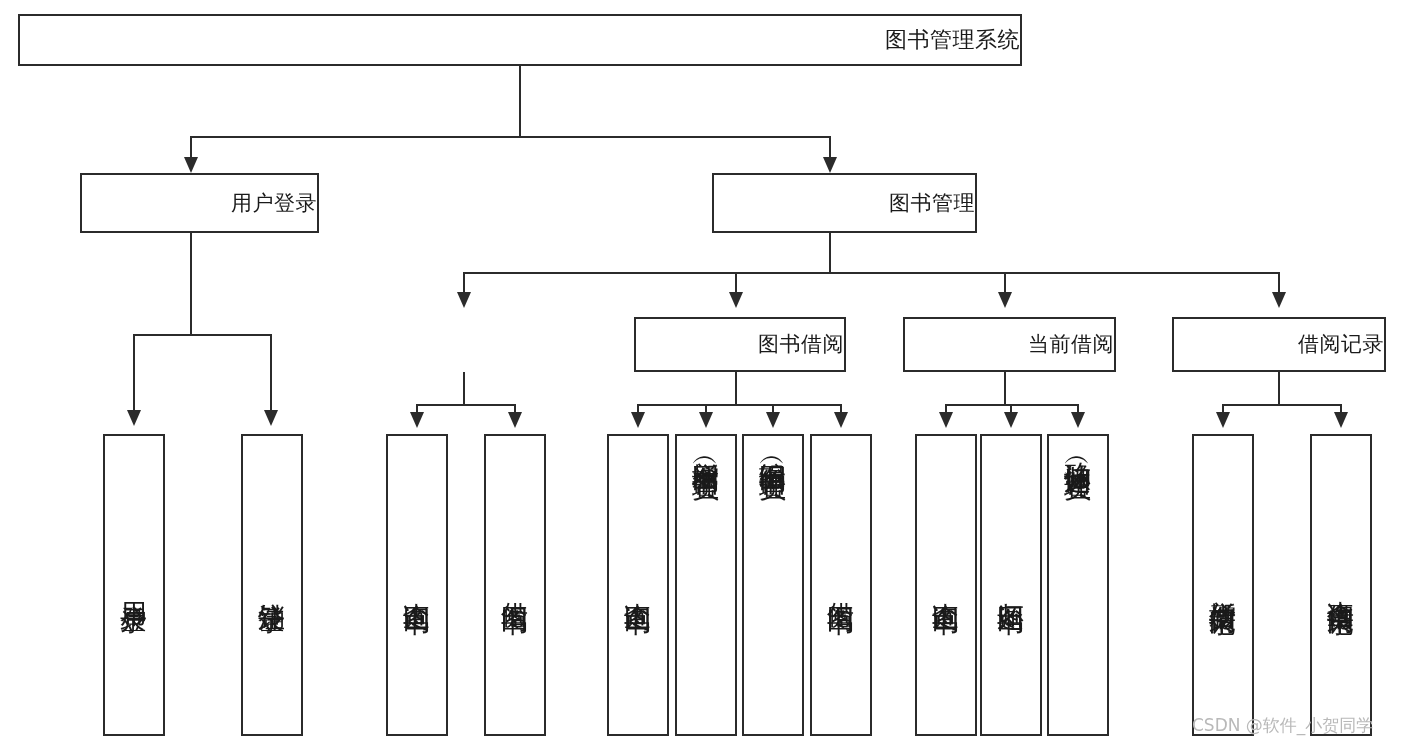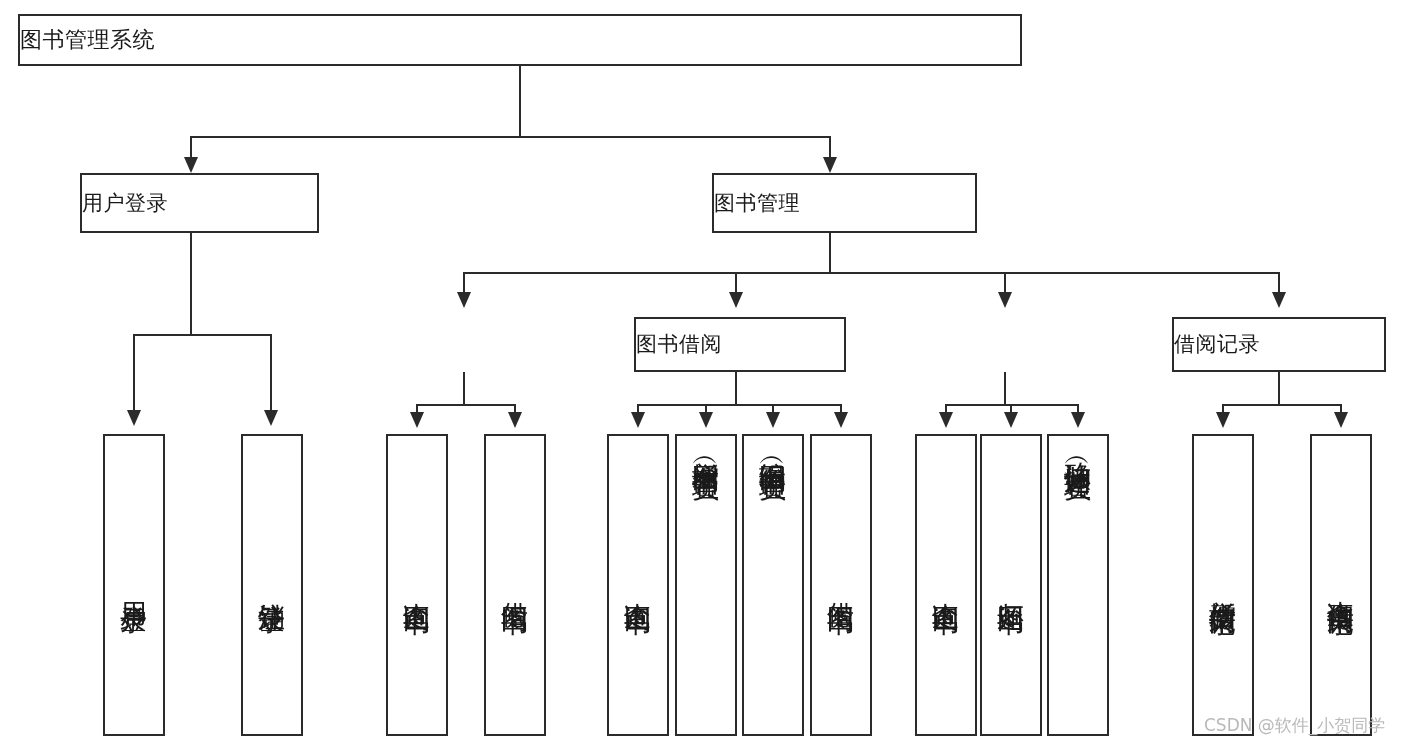--- a/index.html
+++ b/index.html
@@ -18,21 +18,21 @@
     background: #ffffff;
     overflow: hidden;
   }
   .node {
     position: absolute;
     box-sizing: border-box;
     border: 2px solid #2b2b2b;
     background: #ffffff;
     display: flex;
     align-items: center;
-    justify-content: flex-start;
+    justify-content: flex-end;
     color: #1a1a1a;
   }
   .node .label {
     display: block;
     text-align: center;
     line-height: 1.06;
     letter-spacing: 0.5px;
   }
   
   .node.h .label {
@@ -153,20 +153,23 @@
   <div class="node h" style="left:80px; top:173px; width:239px; height:60px;">
     <span class="label">用户登录</span>
   </div>
   <div class="node h" style="left:712px; top:173px; width:265px; height:60px;">
     <span class="label">图书管理</span>
   </div>
 
   <div class="node h" style="left:634px; top:317px; width:212px; height:55px;">
     <span class="label">图书借阅</span>
   </div>
+  <div class="node h" style="left:903px; top:317px; width:213px; height:55px;">
+    <span class="label">当前借阅</span>
+  </div>
   <div class="node h" style="left:1172px; top:317px; width:214px; height:55px;">
     <span class="label">借阅记录</span>
   </div>
 
   <div class="node v mid" style="left:103px; top:434px; width:62px; height:302px;">
     <span class="label">用户登录</span>
   </div>
   <div class="node v mid" style="left:241px; top:434px; width:62px; height:302px;">
     <span class="label">注销登录</span>
   </div>
@@ -201,15 +204,15 @@
     <span class="label">确认归还（管理员）</span>
   </div>
 
   <div class="node v mid" style="left:1192px; top:434px; width:62px; height:302px;">
     <span class="label">新增借阅记录</span>
   </div>
   <div class="node v mid" style="left:1310px; top:434px; width:62px; height:302px;">
     <span class="label">查询借阅记录</span>
   </div>
 
-  <div class="watermark" style="left:1192px; top:714px;margin-left:12px;">CSDN @软件_小贺同学</div>
+  <div class="watermark" style="left:1192px; top:714px;">CSDN @软件_小贺同学</div>
 
 </div>
 
 </body></html>

